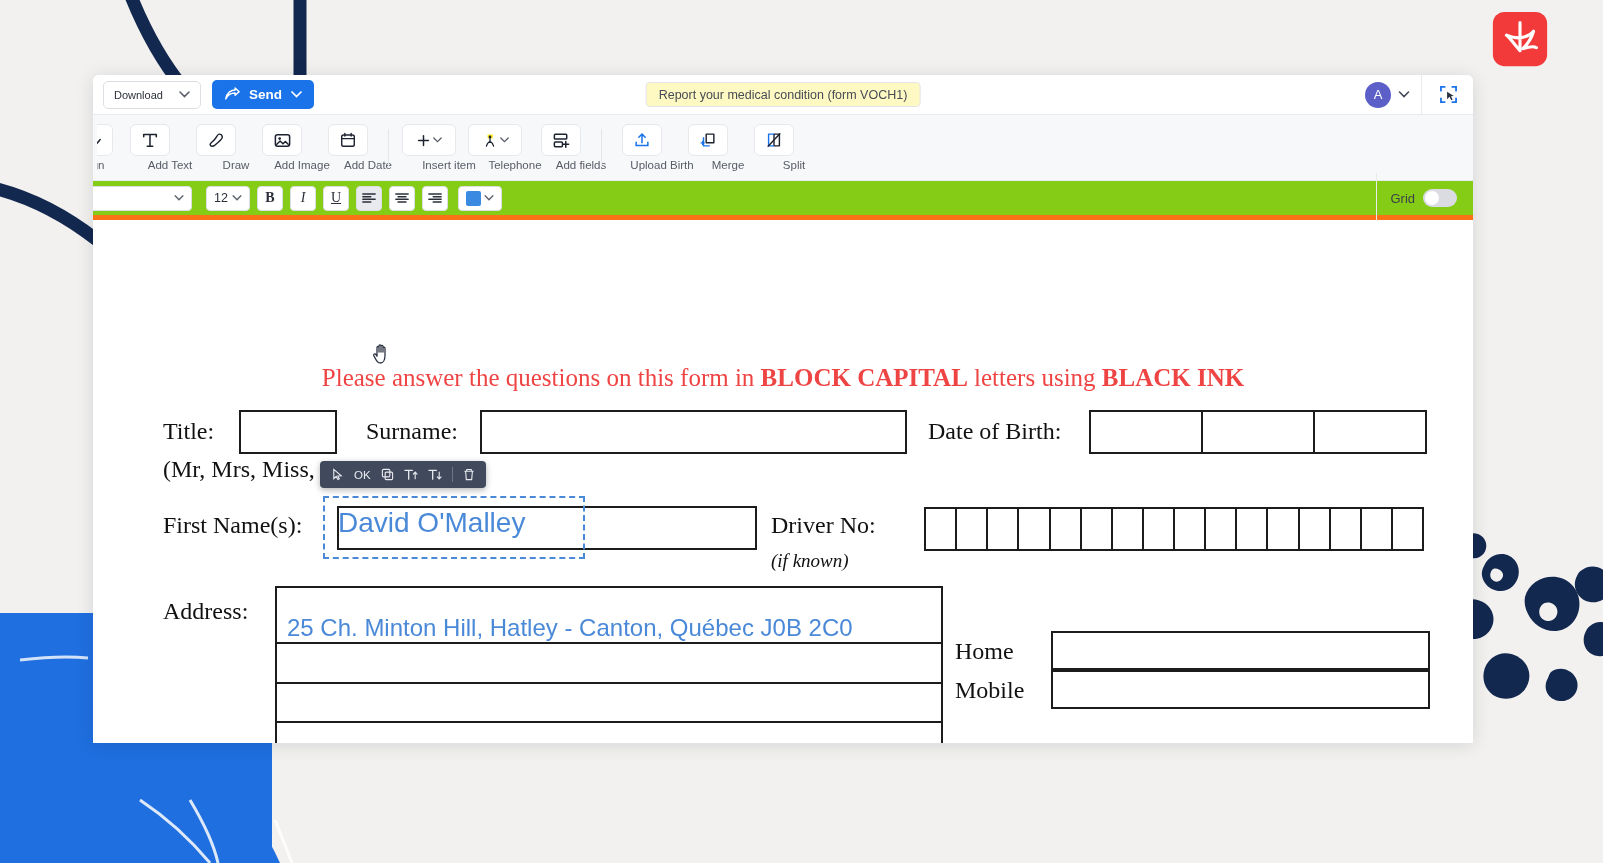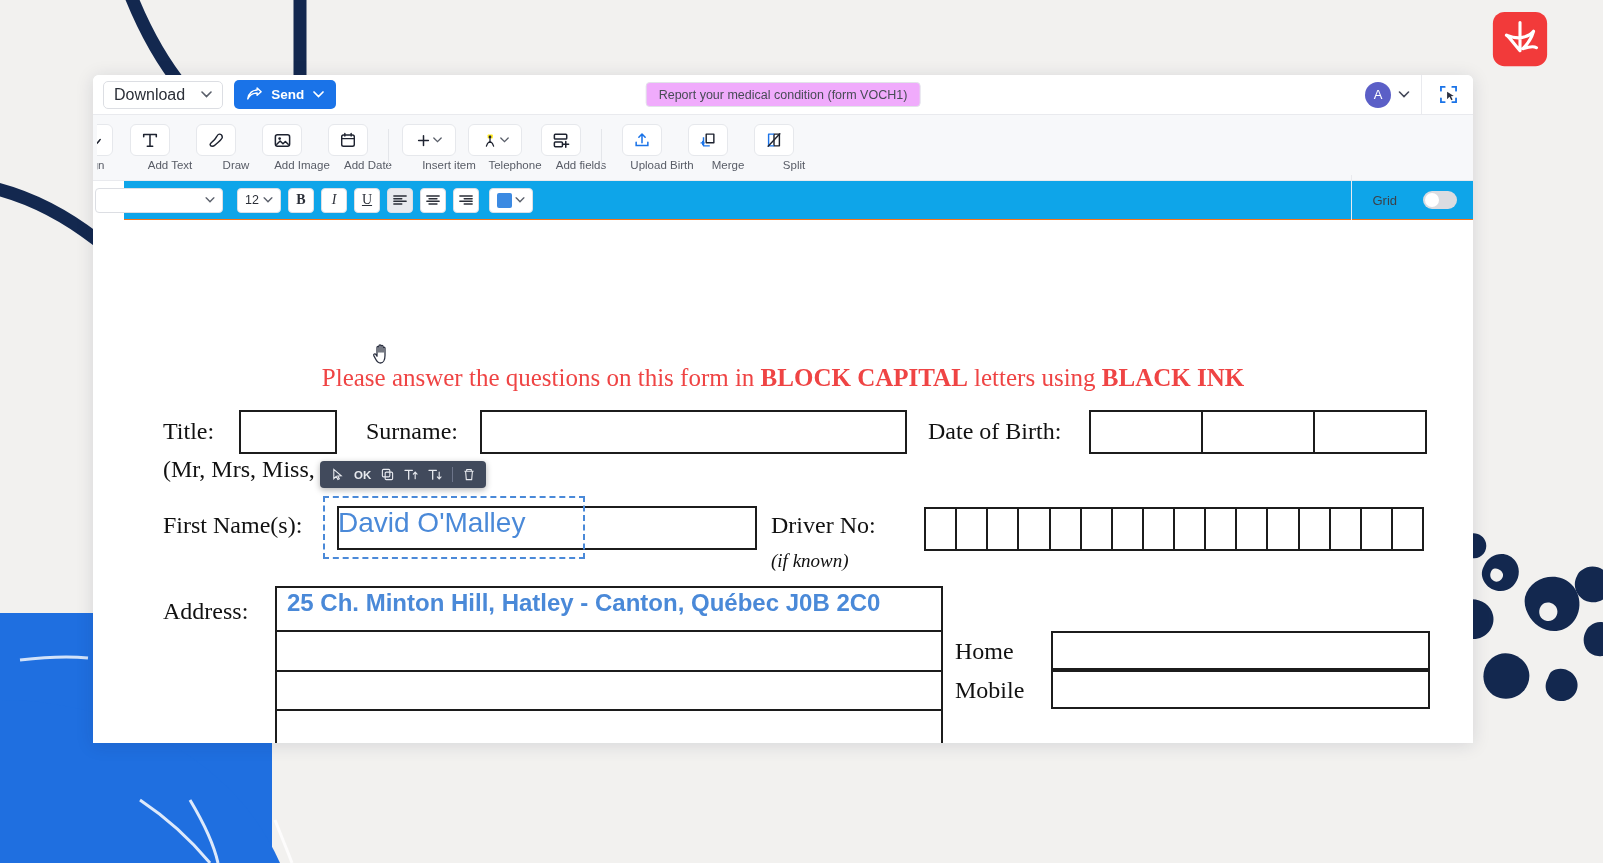--- a/index.html
+++ b/index.html
@@ -31,35 +31,35 @@
   
   .topbar {
     position: relative; height: 40px; background: #fff;
     border-bottom: 1px solid #e9eaee;
     display: flex; align-items: center; padding: 0 10px;
   }
   .btn-download {
     display: flex; align-items: center; gap: 16px;
     height: 28px; padding: 0 10px;
     border: 1px solid #dcdee3; border-radius: 5px;
-    background: #fff; color: #2b2f38; font-size: 16px;
+    background: #fff; color: #2b2f38; font-size: 11px;
     cursor: pointer; white-space: nowrap;
   }
   .btn-send {
     display: flex; align-items: center; gap: 9px;
     height: 29px; padding: 0 12px; margin-left: 11px;
     border: none; border-radius: 5px;
     background: #1a73e8; color: #fff; font-size: 13.5px; font-weight: bold;
     cursor: pointer; white-space: nowrap;
   }
   .doc-title-chip {
     position: absolute; left: 50%; transform: translateX(-50%);
     height: 25px; padding: 0 12px;
     border: 1px solid #e2e4e9; border-radius: 4px;
-    background: #f0abfc; color: #474b55; font-size: 12.5px;
+    background: #fef9c3; color: #474b55; font-size: 12.5px;
     display: flex; align-items: center; white-space: nowrap;
   }
   .topbar-right { margin-left: auto; display: flex; align-items: center; gap: 7px; padding-right: 2px;}
   .avatar {
     width: 26px; height: 26px; border-radius: 50%;
     background: #5b5fc7; color: #fff; font-size: 13px;
     display: flex; align-items: center; justify-content: center;
   }
   .vsep { width: 1px; height: 40px; background: #e9eaee; margin: 0 6px 0 4px; }
   .expand-btn { width: 26px; height: 26px; display:flex; align-items:center; justify-content:center; cursor:pointer;}
@@ -82,23 +82,23 @@
   }
   .tool-box.wide { width: 54px; gap: 2px; }
   .tool-label { font-size: 11.5px; color: #585c66; white-space: nowrap; margin-left: 40px; }
   .tool-sep { width: 1px; height: 38px; background: #e4e6ea; margin: 0 7px; }
   .tool.clipped { width: 20px; overflow: hidden; }
   .tool.clipped .tool-box { margin-left: -28px; }
   .tool.clipped .tool-label { margin-left: -28px; }
 
   
   .formatbar {
-    height: 39px; background: #0ea5e9;
-    border-bottom: 1px solid #f97316;
-    display: flex; align-items: center; padding: 0 6px; position: relative; margin-left: 31px;
+    height: 39px; background: #84cc16;
+    border-bottom: 5px solid #f97316;
+    display: flex; align-items: center; padding: 0 6px; position: relative;
   }
   .fmt-select {
     height: 25px; border: 1px solid #dcdee3; border-radius: 4px; background: #fff;
     display: flex; align-items: center; justify-content: space-between;
     padding: 0 7px; font-size: 12.5px; color: #2b2f38; cursor: pointer;
   }
   .fmt-font { width: 128px; margin-left: -35px; }
   .fmt-size { width: 44px; margin-left: 14px; }
   .fmt-btn {
     width: 26px; height: 25px; margin-left: 7px;
@@ -106,21 +106,21 @@
     display: flex; align-items: center; justify-content: center;
     font-size: 14px; color: #2b2f38; cursor: pointer;
   }
   .fmt-btn.active { background: #e8eaee; }
   .fmt-color {
     width: 44px; height: 25px; margin-left: 10px;
     border: 1px solid #dcdee3; border-radius: 4px; background: #fff;
     display: flex; align-items: center; justify-content: center; gap: 3px; cursor: pointer;
   }
   .swatch { width: 15px; height: 15px; border-radius: 2px; }
-  .grid-area { margin-left: auto; display: flex; align-items: center; gap: 26px; padding-right: 10px; border-left:1px solid #e9eaee; height:51px; padding-left:20px;}
+  .grid-area { margin-left: auto; display: flex; align-items: center; gap: 8px; padding-right: 10px; border-left:1px solid #e9eaee; height:51px; padding-left:13px;}
   .grid-label { font-size: 13px; color: #3c4049; }
   .toggle { width: 34px; height: 18px; border-radius: 9px; background: #dadce1; position: relative; cursor: pointer; }
   .toggle .knob { position: absolute; top: 2px; left: 2px; width: 14px; height: 14px; border-radius: 50%; background: #fff; }
 
   
   .canvas { position: relative; height: 523px; background: #fff; overflow: hidden; }
   .serif { font-family: "Liberation Serif", "DejaVu Serif", serif; }
 
   .headline {
     position: absolute; left: 0; right: 0; top: 144px;
@@ -152,21 +152,21 @@
   .float-tb {
     position: absolute; display: flex; align-items: center; gap: 2px;
     height: 27px; padding: 0 7px;
     background: #414a5c; border-radius: 4px;
     box-shadow: 0 2px 6px rgba(0,0,0,.3);
     z-index: 40;
   }
   .ftb-item {
     display: flex; align-items: center; justify-content: center;
     min-width: 20px; height: 22px; padding: 0 4px;
-    color: #e8eaef; font-size: 11.5px; font-weight: bold; cursor: pointer;
+    color: #e8eaef; font-size: 11.5px; font-weight: normal; cursor: pointer;
   }
   .ftb-sep { width: 1px; height: 15px; background: #6c748a; margin: 0 4px; }
   .cursor-hand { position: absolute; z-index: 60; pointer-events: none; }
 </style>
 </head>
 <body>
 
 <div id="root">
 
   <div class="bg-layer">
@@ -487,21 +487,21 @@
         <div class="ftb-sep"></div>
         <div class="ftb-item">
           <svg width="12" height="13" viewBox="0 0 13 14">
               <path d="M1.5 3.5 H11.5 M4 3.5 V1.6 H9 V3.5 M2.8 3.5 L3.6 12.5 H9.4 L10.2 3.5" fill="none" stroke="#e8eaef" stroke-width="1.2" stroke-linejoin="round"></path>
             </svg>
         </div>
       </div>
 
       <div class="lbl serif" style="left:70px; top:378px;">Address:</div>
       <div class="addr-box" style="left:182px; top:366px; width:668px; height:198px;">
-        <div class="addr-line" style="height:44px; display:flex; align-items:flex-start;font-weight:bold;">
+        <div class="addr-line" style="height:56px; display:flex; align-items:flex-end;">
           <span class="filled-text">25 Ch. Minton Hill, Hatley - Canton, Québec J0B 2C0</span>
         </div>
         <div class="addr-line" style="height:40px;"></div>
         <div class="addr-line" style="height:39px;"></div>
         <div class="addr-line" style="height:39px;"></div>
 
       </div>
 
       <div class="lbl serif" style="left:862px; top:418px;">Home</div>
       <div class="fld" style="left:958px; top:411px; width:379px; height:39px;"></div>

